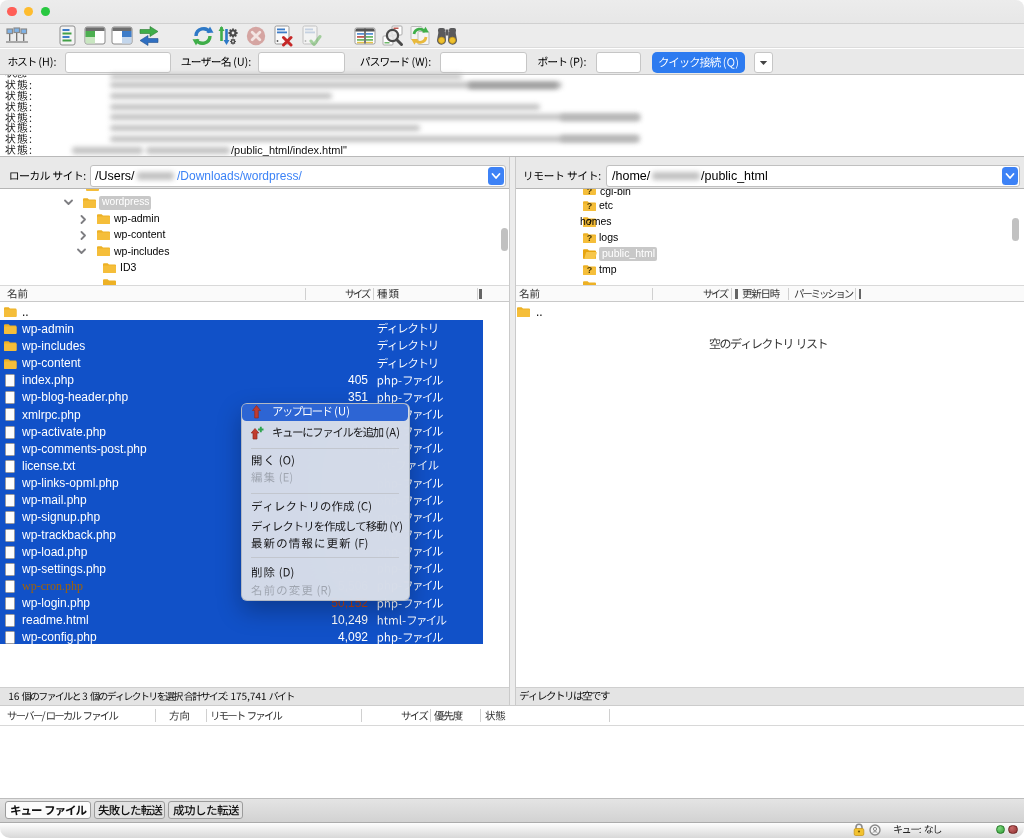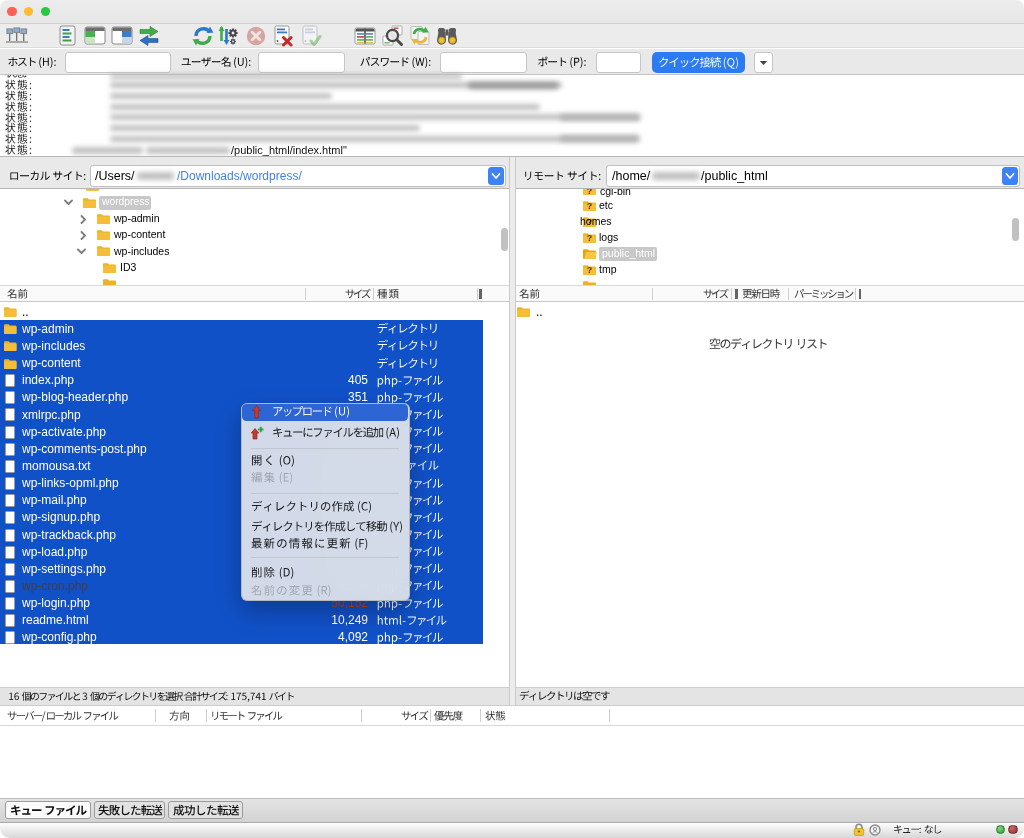--- a/index.html
+++ b/index.html
@@ -422,21 +422,21 @@
       <rect x="0.5" y="0.5" width="9" height="12" rx="1" fill="#FDFDFD" stroke="#9A9AA0" stroke-width="1"></rect>
     </svg>
 <div style="position:absolute;font-family:'Liberation Sans',sans-serif;font-size:12px;font-weight:400;color:#FFF;white-space:nowrap;line-height:12px;left:22px;top:442.8px;">wp-comments-post.php</div>
 <div style="position:absolute;font-family:'Liberation Sans',sans-serif;font-size:12px;font-weight:400;color:#FFF;white-space:nowrap;line-height:12px;right:656px;top:442.8px;">2,338</div>
 <svg style="position:absolute;left:376.0px;top:441.2px;overflow:visible" width="67" height="15" viewBox="0 -11.8 67 15.3">
       <path d="M1.1 2.7H2.2V0.5L2.1 -0.6C2.7 -0.1 3.3 0.2 3.9 0.2C5.4 0.2 6.7 -1.1 6.7 -3.3C6.7 -5.3 5.8 -6.6 4.1 -6.6C3.4 -6.6 2.7 -6.1 2.1 -5.7H2.1L2.0 -6.4H1.1ZM3.7 -0.8C3.3 -0.8 2.7 -0.9 2.2 -1.4V-4.8C2.8 -5.4 3.3 -5.7 3.9 -5.7C5.1 -5.7 5.6 -4.7 5.6 -3.3C5.6 -1.7 4.8 -0.8 3.7 -0.8Z M8.4 0.0H9.5V-4.6C10.1 -5.3 10.6 -5.6 11.2 -5.6C12.1 -5.6 12.4 -5.1 12.4 -3.9V0.0H13.5V-4.1C13.5 -5.7 12.9 -6.6 11.6 -6.6C10.7 -6.6 10.0 -6.1 9.4 -5.5L9.5 -6.8V-9.4H8.4Z M15.6 2.7H16.6V0.5L16.6 -0.6C17.2 -0.1 17.8 0.2 18.4 0.2C19.8 0.2 21.2 -1.1 21.2 -3.3C21.2 -5.3 20.3 -6.6 18.6 -6.6C17.9 -6.6 17.2 -6.1 16.6 -5.7H16.6L16.4 -6.4H15.6ZM18.2 -0.8C17.8 -0.8 17.2 -0.9 16.6 -1.4V-4.8C17.3 -5.4 17.8 -5.7 18.3 -5.7C19.6 -5.7 20.0 -4.7 20.0 -3.3C20.0 -1.7 19.3 -0.8 18.2 -0.8Z M22.3 -2.9H25.4V-3.7H22.3Z M36.0 -7.8 35.3 -8.3C35.1 -8.2 34.9 -8.2 34.7 -8.2C34.2 -8.2 29.5 -8.2 28.8 -8.2C28.4 -8.2 27.9 -8.3 27.6 -8.3V-7.3C27.9 -7.3 28.3 -7.3 28.8 -7.3C29.5 -7.3 34.1 -7.3 34.8 -7.3C34.6 -6.2 34.1 -4.5 33.3 -3.5C32.3 -2.2 31.0 -1.2 28.7 -0.6L29.5 0.3C31.6 -0.4 33.0 -1.5 34.1 -2.9C35.0 -4.1 35.6 -6.0 35.9 -7.3C35.9 -7.5 36.0 -7.7 36.0 -7.8Z M46.2 -6.0 45.7 -6.5C45.6 -6.4 45.2 -6.4 45.1 -6.4C44.5 -6.4 39.7 -6.4 39.2 -6.4C38.9 -6.4 38.5 -6.4 38.1 -6.5V-5.5C38.5 -5.5 38.9 -5.5 39.2 -5.5C39.7 -5.5 44.2 -5.5 44.9 -5.5C44.5 -5.0 43.7 -3.9 42.9 -3.4L43.6 -2.9C44.7 -3.6 45.7 -5.1 46.0 -5.6C46.1 -5.7 46.2 -5.9 46.2 -6.0ZM42.3 -4.7H41.3C41.3 -4.5 41.3 -4.3 41.3 -4.0C41.3 -2.5 41.1 -1.2 39.5 -0.1C39.2 0.1 39.0 0.2 38.7 0.3L39.5 0.9C42.0 -0.4 42.3 -2.2 42.3 -4.7Z M47.2 -4.3 47.7 -3.3C49.3 -3.8 50.9 -4.6 52.2 -5.3V-0.9C52.2 -0.4 52.1 0.1 52.1 0.4H53.3C53.2 0.1 53.2 -0.4 53.2 -0.9V-5.9C54.4 -6.7 55.5 -7.6 56.4 -8.5L55.6 -9.2C54.8 -8.3 53.6 -7.2 52.4 -6.5C51.1 -5.6 49.3 -4.8 47.2 -4.3Z M62.5 -0.2 63.2 0.3C63.2 0.2 63.4 0.1 63.6 0.0C64.9 -0.7 66.6 -1.9 67.6 -3.3L67.0 -4.1C66.1 -2.7 64.7 -1.7 63.6 -1.2C63.6 -1.5 63.6 -7.2 63.6 -8.0C63.6 -8.4 63.6 -8.8 63.6 -8.9H62.5C62.6 -8.8 62.6 -8.4 62.6 -8.0C62.6 -7.2 62.6 -1.5 62.6 -0.9C62.6 -0.7 62.6 -0.4 62.5 -0.2ZM57.1 -0.3 58.0 0.3C59.0 -0.5 59.8 -1.7 60.1 -3.0C60.4 -4.1 60.5 -6.7 60.5 -8.0C60.5 -8.3 60.5 -8.7 60.5 -8.8H59.5C59.5 -8.6 59.5 -8.3 59.5 -8.0C59.5 -6.6 59.5 -4.3 59.2 -3.2C58.8 -2.1 58.1 -1.0 57.1 -0.3Z" fill="#FFF"></path>
     </svg>
 <svg style="position:absolute;left:5px;top:459.925px" width="10" height="13" viewBox="0 0 10 13">
       <rect x="0.5" y="0.5" width="9" height="12" rx="1" fill="#FDFDFD" stroke="#9A9AA0" stroke-width="1"></rect>
     </svg>
-<div style="position:absolute;font-family:'Liberation Sans',sans-serif;font-size:12px;font-weight:400;color:#FFF;white-space:nowrap;line-height:12px;left:22px;top:459.9px;">momousa.txt</div>
+<div style="position:absolute;font-family:'Liberation Sans',sans-serif;font-size:12px;font-weight:400;color:#FFF;white-space:nowrap;line-height:12px;left:22px;top:459.9px;">license.txt</div>
 <div style="position:absolute;font-family:'Liberation Sans',sans-serif;font-size:12px;font-weight:400;color:#FFF;white-space:nowrap;line-height:12px;right:656px;top:459.9px;">19,915</div>
 <svg style="position:absolute;left:376.0px;top:458.4px;overflow:visible" width="63" height="15" viewBox="0 -11.8 63 15.3">
       <path d="M3.1 0.2C3.5 0.2 3.9 0.0 4.3 -0.1L4.1 -0.9C3.9 -0.8 3.6 -0.7 3.3 -0.7C2.6 -0.7 2.3 -1.2 2.3 -1.9V-5.5H4.1V-6.4H2.3V-8.2H1.5L1.3 -6.4L0.3 -6.3V-5.5H1.3V-2.0C1.3 -0.7 1.7 0.2 3.1 0.2Z M4.6 0.0H5.8L6.6 -1.5C6.8 -1.9 7.0 -2.3 7.3 -2.6H7.3C7.6 -2.3 7.8 -1.9 8.0 -1.5L9.0 0.0H10.1L8.0 -3.2L10.0 -6.4H8.9L8.1 -5.0C7.9 -4.6 7.7 -4.3 7.5 -3.9H7.4C7.2 -4.3 7.0 -4.6 6.8 -5.0L6.0 -6.4H4.8L6.7 -3.3Z M13.4 0.2C13.8 0.2 14.2 0.0 14.6 -0.1L14.4 -0.9C14.2 -0.8 13.9 -0.7 13.7 -0.7C12.9 -0.7 12.7 -1.2 12.7 -1.9V-5.5H14.4V-6.4H12.7V-8.2H11.8L11.7 -6.4L10.6 -6.3V-5.5H11.6V-2.0C11.6 -0.7 12.1 0.2 13.4 0.2Z M15.3 -2.9H18.3V-3.7H15.3Z M29.0 -7.8 28.3 -8.3C28.1 -8.2 27.9 -8.2 27.7 -8.2C27.1 -8.2 22.4 -8.2 21.8 -8.2C21.4 -8.2 20.9 -8.3 20.6 -8.3V-7.3C20.9 -7.3 21.3 -7.3 21.8 -7.3C22.4 -7.3 27.1 -7.3 27.8 -7.3C27.6 -6.2 27.1 -4.5 26.2 -3.5C25.3 -2.2 23.9 -1.2 21.6 -0.6L22.4 0.3C24.6 -0.4 26.0 -1.5 27.1 -2.9C28.0 -4.1 28.6 -6.0 28.9 -7.3C28.9 -7.5 28.9 -7.7 29.0 -7.8Z M40.1 -6.0 39.6 -6.5C39.4 -6.4 39.1 -6.4 38.9 -6.4C38.4 -6.4 33.6 -6.4 33.1 -6.4C32.7 -6.4 32.3 -6.4 32.0 -6.5V-5.5C32.4 -5.5 32.7 -5.5 33.1 -5.5C33.6 -5.5 38.1 -5.5 38.7 -5.5C38.4 -5.0 37.5 -3.9 36.7 -3.4L37.5 -2.9C38.5 -3.6 39.5 -5.1 39.9 -5.6C39.9 -5.7 40.0 -5.9 40.1 -6.0ZM36.1 -4.7H35.1C35.2 -4.5 35.2 -4.3 35.2 -4.0C35.2 -2.5 35.0 -1.2 33.4 -0.1C33.1 0.1 32.8 0.2 32.6 0.3L33.4 0.9C35.9 -0.4 36.1 -2.2 36.1 -4.7Z M41.9 -4.3 42.4 -3.3C44.1 -3.8 45.7 -4.6 46.9 -5.3V-0.9C46.9 -0.4 46.9 0.1 46.8 0.4H48.0C48.0 0.1 47.9 -0.4 47.9 -0.9V-5.9C49.1 -6.7 50.2 -7.6 51.1 -8.5L50.3 -9.2C49.5 -8.3 48.3 -7.2 47.1 -6.5C45.8 -5.6 44.0 -4.8 41.9 -4.3Z M58.2 -0.2 58.8 0.3C58.9 0.2 59.0 0.1 59.2 0.0C60.5 -0.7 62.2 -1.9 63.2 -3.3L62.6 -4.1C61.7 -2.7 60.3 -1.7 59.2 -1.2C59.2 -1.5 59.2 -7.2 59.2 -8.0C59.2 -8.4 59.2 -8.8 59.2 -8.9H58.2C58.2 -8.8 58.2 -8.4 58.2 -8.0C58.2 -7.2 58.2 -1.5 58.2 -0.9C58.2 -0.7 58.2 -0.4 58.2 -0.2ZM52.7 -0.3 53.6 0.3C54.6 -0.5 55.4 -1.7 55.7 -3.0C56.0 -4.1 56.1 -6.7 56.1 -8.0C56.1 -8.3 56.1 -8.7 56.2 -8.8H55.1C55.1 -8.6 55.2 -8.3 55.2 -8.0C55.2 -6.6 55.1 -4.3 54.8 -3.2C54.4 -2.1 53.7 -1.0 52.7 -0.3Z" fill="#FFF"></path>
     </svg>
 <svg style="position:absolute;left:5px;top:477.075px" width="10" height="13" viewBox="0 0 10 13">
       <rect x="0.5" y="0.5" width="9" height="12" rx="1" fill="#FDFDFD" stroke="#9A9AA0" stroke-width="1"></rect>
     </svg>
 <div style="position:absolute;font-family:'Liberation Sans',sans-serif;font-size:12px;font-weight:400;color:#FFF;white-space:nowrap;line-height:12px;left:22px;top:477.1px;">wp-links-opml.php</div>
 <div style="position:absolute;font-family:'Liberation Sans',sans-serif;font-size:12px;font-weight:400;color:#FFF;white-space:nowrap;line-height:12px;right:656px;top:477.1px;">3,300</div>
 <svg style="position:absolute;left:376.0px;top:475.5px;overflow:visible" width="67" height="15" viewBox="0 -11.8 67 15.3">
@@ -478,21 +478,21 @@
       <rect x="0.5" y="0.5" width="9" height="12" rx="1" fill="#FDFDFD" stroke="#9A9AA0" stroke-width="1"></rect>
     </svg>
 <div style="position:absolute;font-family:'Liberation Sans',sans-serif;font-size:12px;font-weight:400;color:#FFF;white-space:nowrap;line-height:12px;left:22px;top:562.8px;">wp-settings.php</div>
 <div style="position:absolute;font-family:'Liberation Sans',sans-serif;font-size:12px;font-weight:400;color:#FFF;white-space:nowrap;line-height:12px;right:656px;top:562.8px;">19,409</div>
 <svg style="position:absolute;left:376.0px;top:561.3px;overflow:visible" width="67" height="15" viewBox="0 -11.8 67 15.3">
       <path d="M1.1 2.7H2.2V0.5L2.1 -0.6C2.7 -0.1 3.3 0.2 3.9 0.2C5.4 0.2 6.7 -1.1 6.7 -3.3C6.7 -5.3 5.8 -6.6 4.1 -6.6C3.4 -6.6 2.7 -6.1 2.1 -5.7H2.1L2.0 -6.4H1.1ZM3.7 -0.8C3.3 -0.8 2.7 -0.9 2.2 -1.4V-4.8C2.8 -5.4 3.3 -5.7 3.9 -5.7C5.1 -5.7 5.6 -4.7 5.6 -3.3C5.6 -1.7 4.8 -0.8 3.7 -0.8Z M8.4 0.0H9.5V-4.6C10.1 -5.3 10.6 -5.6 11.2 -5.6C12.1 -5.6 12.4 -5.1 12.4 -3.9V0.0H13.5V-4.1C13.5 -5.7 12.9 -6.6 11.6 -6.6C10.7 -6.6 10.0 -6.1 9.4 -5.5L9.5 -6.8V-9.4H8.4Z M15.6 2.7H16.6V0.5L16.6 -0.6C17.2 -0.1 17.8 0.2 18.4 0.2C19.8 0.2 21.2 -1.1 21.2 -3.3C21.2 -5.3 20.3 -6.6 18.6 -6.6C17.9 -6.6 17.2 -6.1 16.6 -5.7H16.6L16.4 -6.4H15.6ZM18.2 -0.8C17.8 -0.8 17.2 -0.9 16.6 -1.4V-4.8C17.3 -5.4 17.8 -5.7 18.3 -5.7C19.6 -5.7 20.0 -4.7 20.0 -3.3C20.0 -1.7 19.3 -0.8 18.2 -0.8Z M22.3 -2.9H25.4V-3.7H22.3Z M36.0 -7.8 35.3 -8.3C35.1 -8.2 34.9 -8.2 34.7 -8.2C34.2 -8.2 29.5 -8.2 28.8 -8.2C28.4 -8.2 27.9 -8.3 27.6 -8.3V-7.3C27.9 -7.3 28.3 -7.3 28.8 -7.3C29.5 -7.3 34.1 -7.3 34.8 -7.3C34.6 -6.2 34.1 -4.5 33.3 -3.5C32.3 -2.2 31.0 -1.2 28.7 -0.6L29.5 0.3C31.6 -0.4 33.0 -1.5 34.1 -2.9C35.0 -4.1 35.6 -6.0 35.9 -7.3C35.9 -7.5 36.0 -7.7 36.0 -7.8Z M46.2 -6.0 45.7 -6.5C45.6 -6.4 45.2 -6.4 45.1 -6.4C44.5 -6.4 39.7 -6.4 39.2 -6.4C38.9 -6.4 38.5 -6.4 38.1 -6.5V-5.5C38.5 -5.5 38.9 -5.5 39.2 -5.5C39.7 -5.5 44.2 -5.5 44.9 -5.5C44.5 -5.0 43.7 -3.9 42.9 -3.4L43.6 -2.9C44.7 -3.6 45.7 -5.1 46.0 -5.6C46.1 -5.7 46.2 -5.9 46.2 -6.0ZM42.3 -4.7H41.3C41.3 -4.5 41.3 -4.3 41.3 -4.0C41.3 -2.5 41.1 -1.2 39.5 -0.1C39.2 0.1 39.0 0.2 38.7 0.3L39.5 0.9C42.0 -0.4 42.3 -2.2 42.3 -4.7Z M47.2 -4.3 47.7 -3.3C49.3 -3.8 50.9 -4.6 52.2 -5.3V-0.9C52.2 -0.4 52.1 0.1 52.1 0.4H53.3C53.2 0.1 53.2 -0.4 53.2 -0.9V-5.9C54.4 -6.7 55.5 -7.6 56.4 -8.5L55.6 -9.2C54.8 -8.3 53.6 -7.2 52.4 -6.5C51.1 -5.6 49.3 -4.8 47.2 -4.3Z M62.5 -0.2 63.2 0.3C63.2 0.2 63.4 0.1 63.6 0.0C64.9 -0.7 66.6 -1.9 67.6 -3.3L67.0 -4.1C66.1 -2.7 64.7 -1.7 63.6 -1.2C63.6 -1.5 63.6 -7.2 63.6 -8.0C63.6 -8.4 63.6 -8.8 63.6 -8.9H62.5C62.6 -8.8 62.6 -8.4 62.6 -8.0C62.6 -7.2 62.6 -1.5 62.6 -0.9C62.6 -0.7 62.6 -0.4 62.5 -0.2ZM57.1 -0.3 58.0 0.3C59.0 -0.5 59.8 -1.7 60.1 -3.0C60.4 -4.1 60.5 -6.7 60.5 -8.0C60.5 -8.3 60.5 -8.7 60.5 -8.8H59.5C59.5 -8.6 59.5 -8.3 59.5 -8.0C59.5 -6.6 59.5 -4.3 59.2 -3.2C58.8 -2.1 58.1 -1.0 57.1 -0.3Z" fill="#FFF"></path>
     </svg>
 <svg style="position:absolute;left:5px;top:579.975px" width="10" height="13" viewBox="0 0 10 13">
       <rect x="0.5" y="0.5" width="9" height="12" rx="1" fill="#FDFDFD" stroke="#9A9AA0" stroke-width="1"></rect>
     </svg>
-<div style="position:absolute;font-family:Liberation Sans, sans-serif;font-size:12px;font-weight:400;color:#404040;white-space:nowrap;line-height:12px;left:22px;top:580.0px;">wp-cron.php</div>
+<div style="position:absolute;font-family:Liberation Serif, serif;font-size:12px;font-weight:400;color:#a16207;white-space:nowrap;line-height:12px;left:22px;top:580.0px;">wp-cron.php</div>
 <div style="position:absolute;font-family:'Liberation Sans',sans-serif;font-size:12px;font-weight:400;color:#FFF;white-space:nowrap;line-height:12px;right:656px;top:580.0px;">5,506</div>
 <svg style="position:absolute;left:376.0px;top:578.4px;overflow:visible" width="67" height="15" viewBox="0 -11.8 67 15.3">
       <path d="M1.1 2.7H2.2V0.5L2.1 -0.6C2.7 -0.1 3.3 0.2 3.9 0.2C5.4 0.2 6.7 -1.1 6.7 -3.3C6.7 -5.3 5.8 -6.6 4.1 -6.6C3.4 -6.6 2.7 -6.1 2.1 -5.7H2.1L2.0 -6.4H1.1ZM3.7 -0.8C3.3 -0.8 2.7 -0.9 2.2 -1.4V-4.8C2.8 -5.4 3.3 -5.7 3.9 -5.7C5.1 -5.7 5.6 -4.7 5.6 -3.3C5.6 -1.7 4.8 -0.8 3.7 -0.8Z M8.4 0.0H9.5V-4.6C10.1 -5.3 10.6 -5.6 11.2 -5.6C12.1 -5.6 12.4 -5.1 12.4 -3.9V0.0H13.5V-4.1C13.5 -5.7 12.9 -6.6 11.6 -6.6C10.7 -6.6 10.0 -6.1 9.4 -5.5L9.5 -6.8V-9.4H8.4Z M15.6 2.7H16.6V0.5L16.6 -0.6C17.2 -0.1 17.8 0.2 18.4 0.2C19.8 0.2 21.2 -1.1 21.2 -3.3C21.2 -5.3 20.3 -6.6 18.6 -6.6C17.9 -6.6 17.2 -6.1 16.6 -5.7H16.6L16.4 -6.4H15.6ZM18.2 -0.8C17.8 -0.8 17.2 -0.9 16.6 -1.4V-4.8C17.3 -5.4 17.8 -5.7 18.3 -5.7C19.6 -5.7 20.0 -4.7 20.0 -3.3C20.0 -1.7 19.3 -0.8 18.2 -0.8Z M22.3 -2.9H25.4V-3.7H22.3Z M36.0 -7.8 35.3 -8.3C35.1 -8.2 34.9 -8.2 34.7 -8.2C34.2 -8.2 29.5 -8.2 28.8 -8.2C28.4 -8.2 27.9 -8.3 27.6 -8.3V-7.3C27.9 -7.3 28.3 -7.3 28.8 -7.3C29.5 -7.3 34.1 -7.3 34.8 -7.3C34.6 -6.2 34.1 -4.5 33.3 -3.5C32.3 -2.2 31.0 -1.2 28.7 -0.6L29.5 0.3C31.6 -0.4 33.0 -1.5 34.1 -2.9C35.0 -4.1 35.6 -6.0 35.9 -7.3C35.9 -7.5 36.0 -7.7 36.0 -7.8Z M46.2 -6.0 45.7 -6.5C45.6 -6.4 45.2 -6.4 45.1 -6.4C44.5 -6.4 39.7 -6.4 39.2 -6.4C38.9 -6.4 38.5 -6.4 38.1 -6.5V-5.5C38.5 -5.5 38.9 -5.5 39.2 -5.5C39.7 -5.5 44.2 -5.5 44.9 -5.5C44.5 -5.0 43.7 -3.9 42.9 -3.4L43.6 -2.9C44.7 -3.6 45.7 -5.1 46.0 -5.6C46.1 -5.7 46.2 -5.9 46.2 -6.0ZM42.3 -4.7H41.3C41.3 -4.5 41.3 -4.3 41.3 -4.0C41.3 -2.5 41.1 -1.2 39.5 -0.1C39.2 0.1 39.0 0.2 38.7 0.3L39.5 0.9C42.0 -0.4 42.3 -2.2 42.3 -4.7Z M47.2 -4.3 47.7 -3.3C49.3 -3.8 50.9 -4.6 52.2 -5.3V-0.9C52.2 -0.4 52.1 0.1 52.1 0.4H53.3C53.2 0.1 53.2 -0.4 53.2 -0.9V-5.9C54.4 -6.7 55.5 -7.6 56.4 -8.5L55.6 -9.2C54.8 -8.3 53.6 -7.2 52.4 -6.5C51.1 -5.6 49.3 -4.8 47.2 -4.3Z M62.5 -0.2 63.2 0.3C63.2 0.2 63.4 0.1 63.6 0.0C64.9 -0.7 66.6 -1.9 67.6 -3.3L67.0 -4.1C66.1 -2.7 64.7 -1.7 63.6 -1.2C63.6 -1.5 63.6 -7.2 63.6 -8.0C63.6 -8.4 63.6 -8.8 63.6 -8.9H62.5C62.6 -8.8 62.6 -8.4 62.6 -8.0C62.6 -7.2 62.6 -1.5 62.6 -0.9C62.6 -0.7 62.6 -0.4 62.5 -0.2ZM57.1 -0.3 58.0 0.3C59.0 -0.5 59.8 -1.7 60.1 -3.0C60.4 -4.1 60.5 -6.7 60.5 -8.0C60.5 -8.3 60.5 -8.7 60.5 -8.8H59.5C59.5 -8.6 59.5 -8.3 59.5 -8.0C59.5 -6.6 59.5 -4.3 59.2 -3.2C58.8 -2.1 58.1 -1.0 57.1 -0.3Z" fill="#FFF"></path>
     </svg>
 <svg style="position:absolute;left:5px;top:597.125px" width="10" height="13" viewBox="0 0 10 13">
       <rect x="0.5" y="0.5" width="9" height="12" rx="1" fill="#FDFDFD" stroke="#9A9AA0" stroke-width="1"></rect>
     </svg>
 <div style="position:absolute;font-family:'Liberation Sans',sans-serif;font-size:12px;font-weight:400;color:#FFF;white-space:nowrap;line-height:12px;left:22px;top:597.1px;">wp-login.php</div>
 <div style="position:absolute;font-family:'Liberation Sans',sans-serif;font-size:12px;font-weight:400;color:#c2410c;white-space:nowrap;line-height:12px;right:656px;top:597.1px;">50,152</div>
 <svg style="position:absolute;left:376.0px;top:595.6px;overflow:visible" width="67" height="15" viewBox="0 -11.8 67 15.3">

